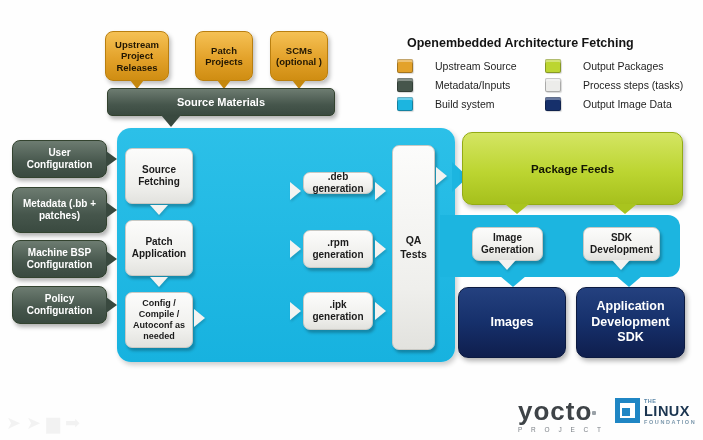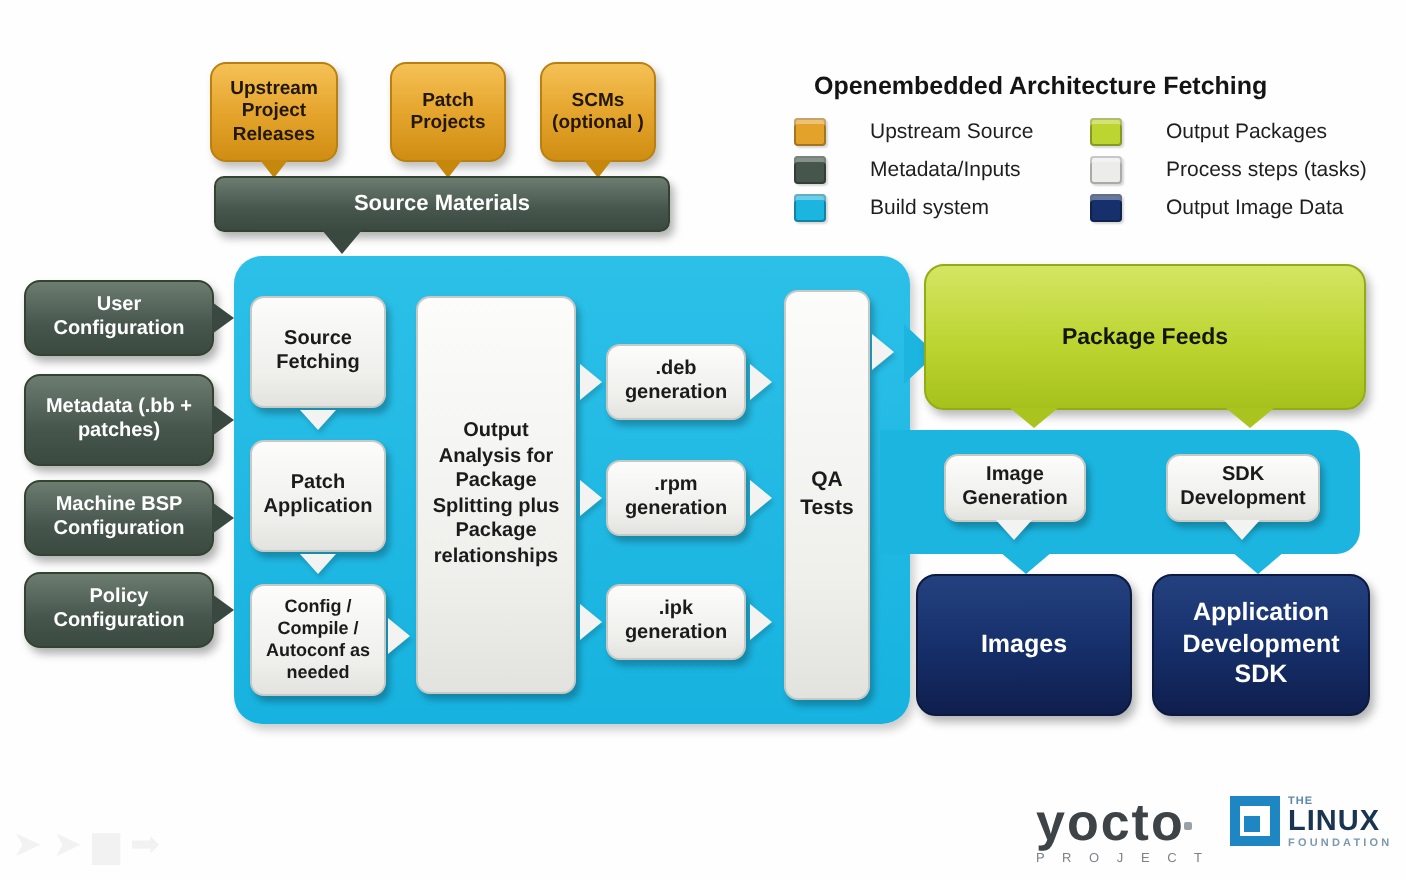--- a/index.html
+++ b/index.html
@@ -167,24 +167,21 @@
 
   <div class="abs ctr white-box" style="left:125px; top:148px; width:68px; height:56px; padding:2px;">
     <span>Source Fetching</span>
   </div>
   <div class="abs ctr white-box" style="left:125px; top:220px; width:68px; height:56px; padding:2px;">
     <span>Patch Application</span>
   </div>
   <div class="abs ctr white-box" style="left:125px; top:292px; width:68px; height:56px; padding:2px; font-size:9px;">
     <span>Config / Compile / Autoconf as needed</span>
   </div>
-  <div class="abs ctr white-box" style="left:208px; top:148px; width:80px; height:199px; padding:4px;">
-    <span>Output Analysis for Package Splitting plus Package relationships</span>
-  </div>
-  <div class="abs ctr white-box" style="left:303px; top:172px; width:70px; height:38px; padding:2px;text-align:center;">
+  <div class="abs ctr white-box" style="left:303px; top:172px; width:70px; height:22px; padding:2px;text-align:center;">
     <span>.deb generation</span>
   </div>
   <div class="abs ctr white-box" style="left:303px; top:230px; width:70px; height:38px; padding:2px;">
     <span>.rpm generation</span>
   </div>
   <div class="abs ctr white-box" style="left:303px; top:292px; width:70px; height:38px; padding:2px;">
     <span>.ipk generation</span>
   </div>
   <div class="abs ctr white-box" style="left:392px; top:145px; width:43px; height:205px; padding:2px; font-size:10.5px;">
     <span>QA Tests</span>

